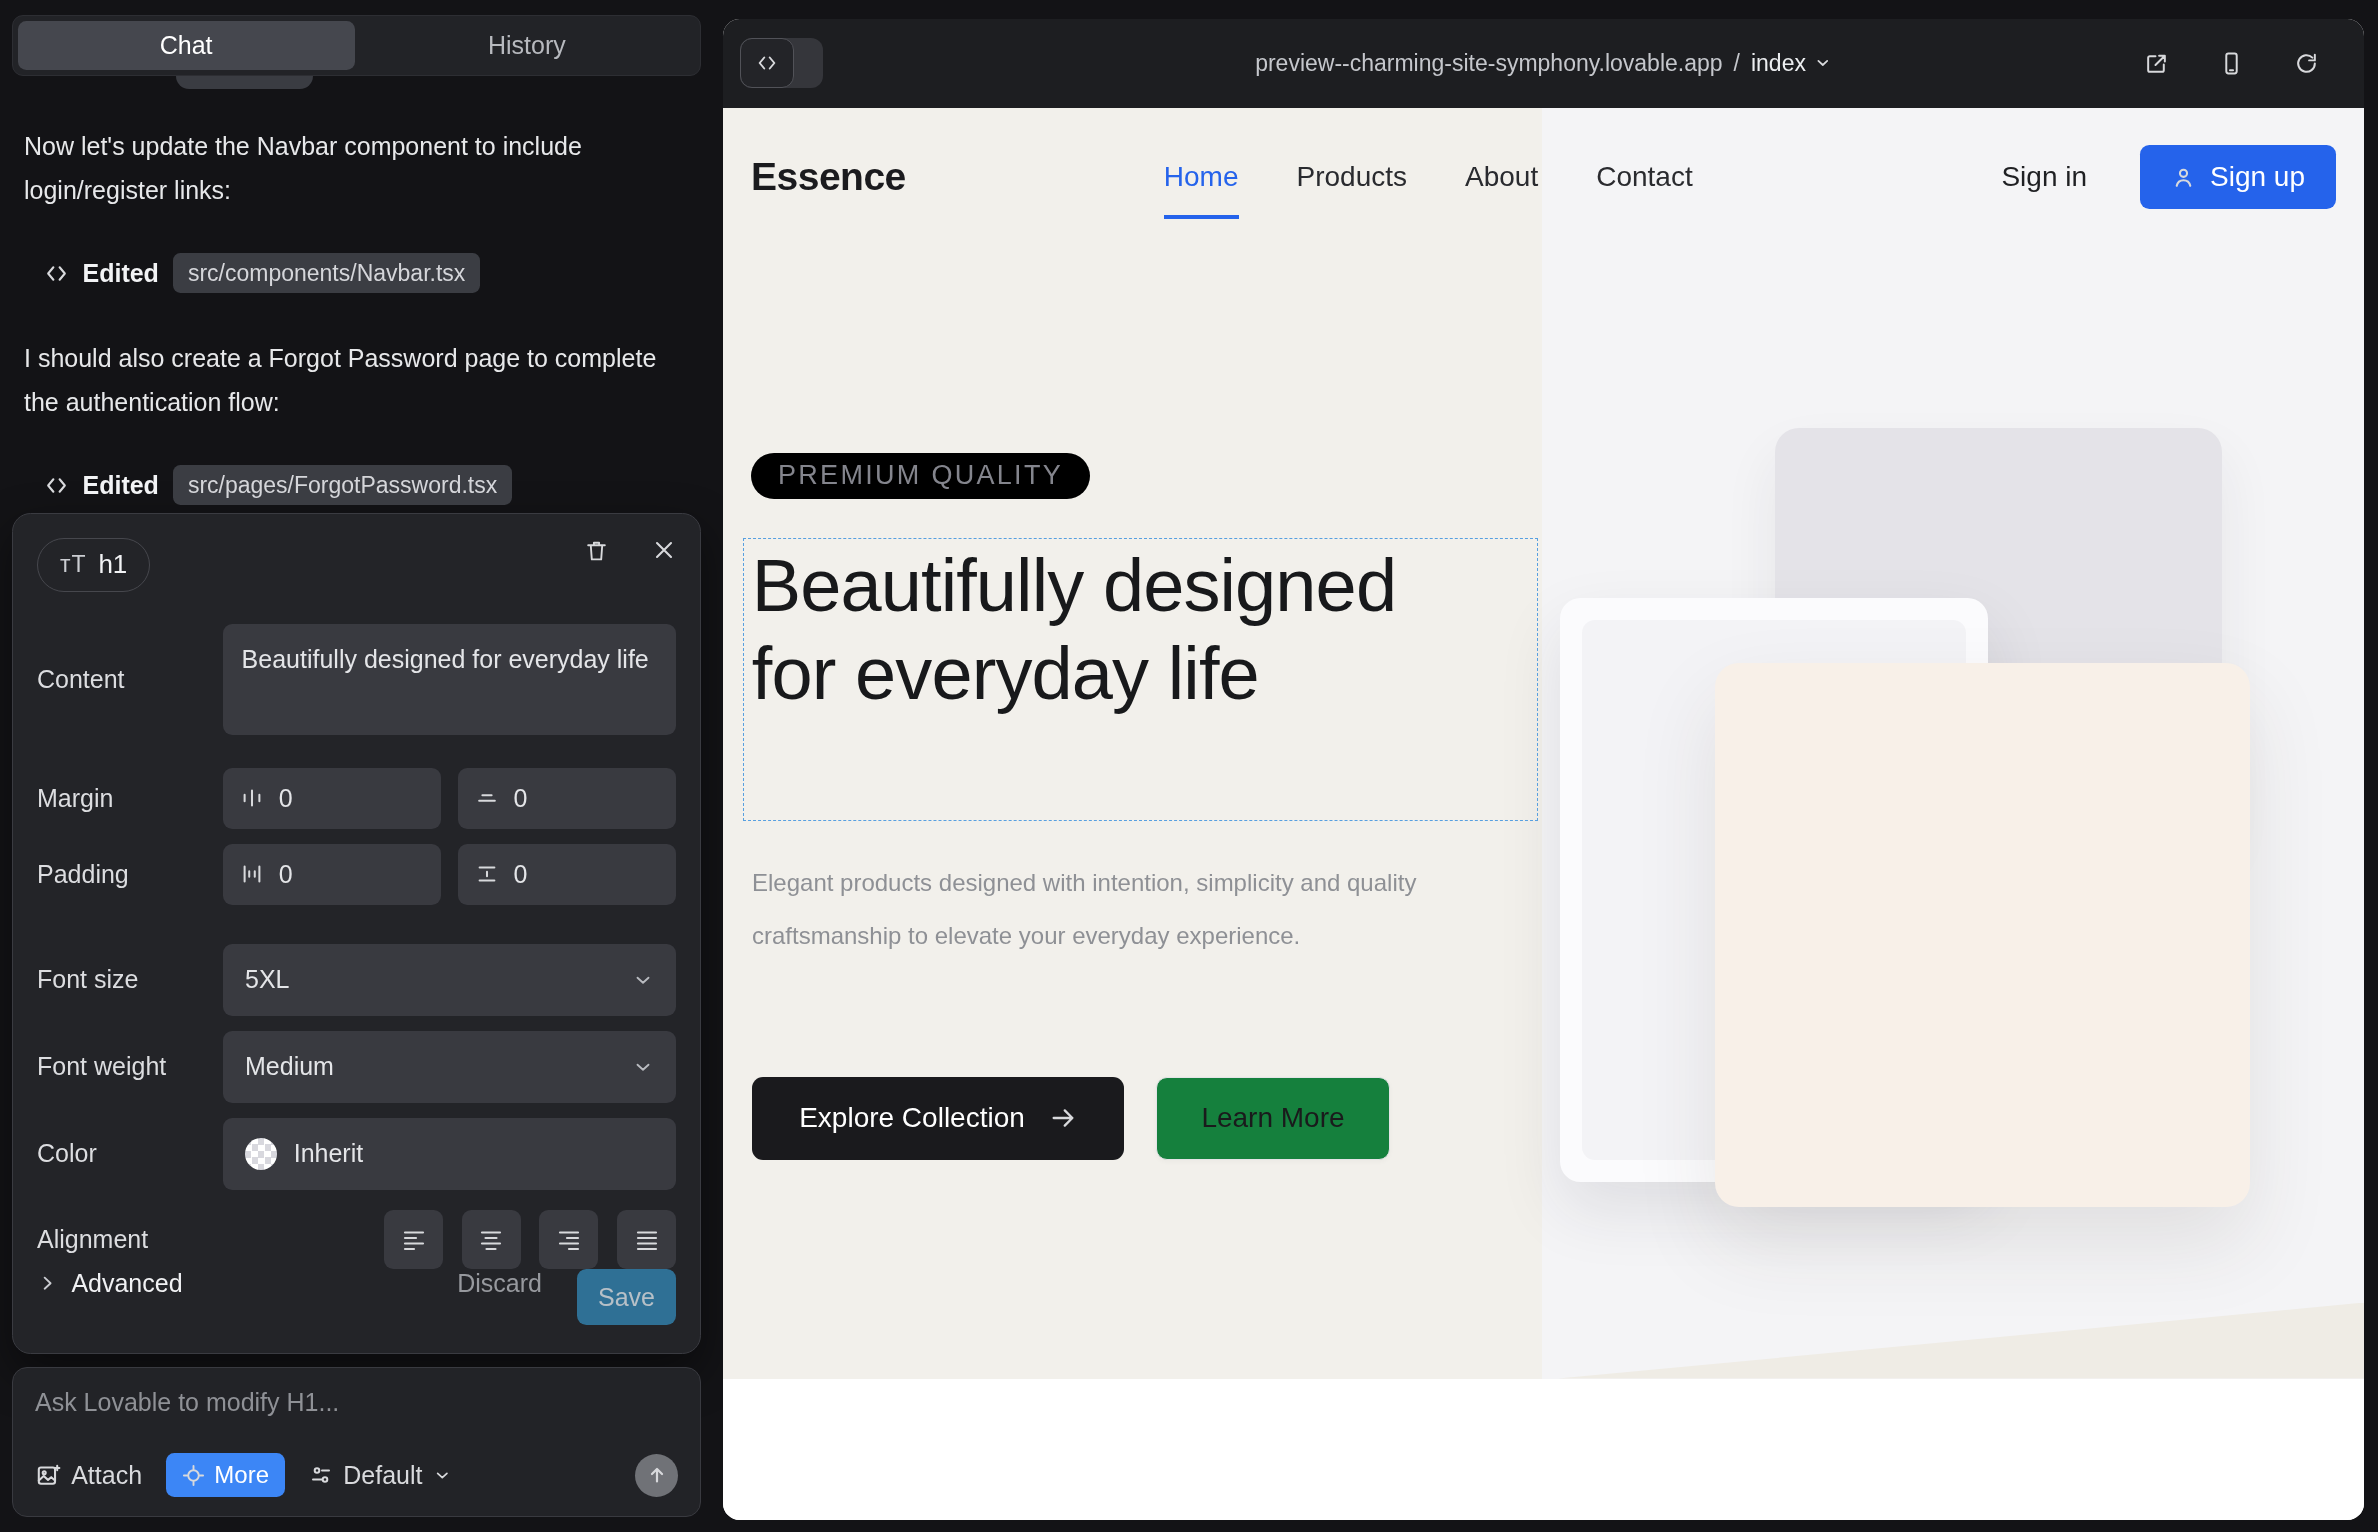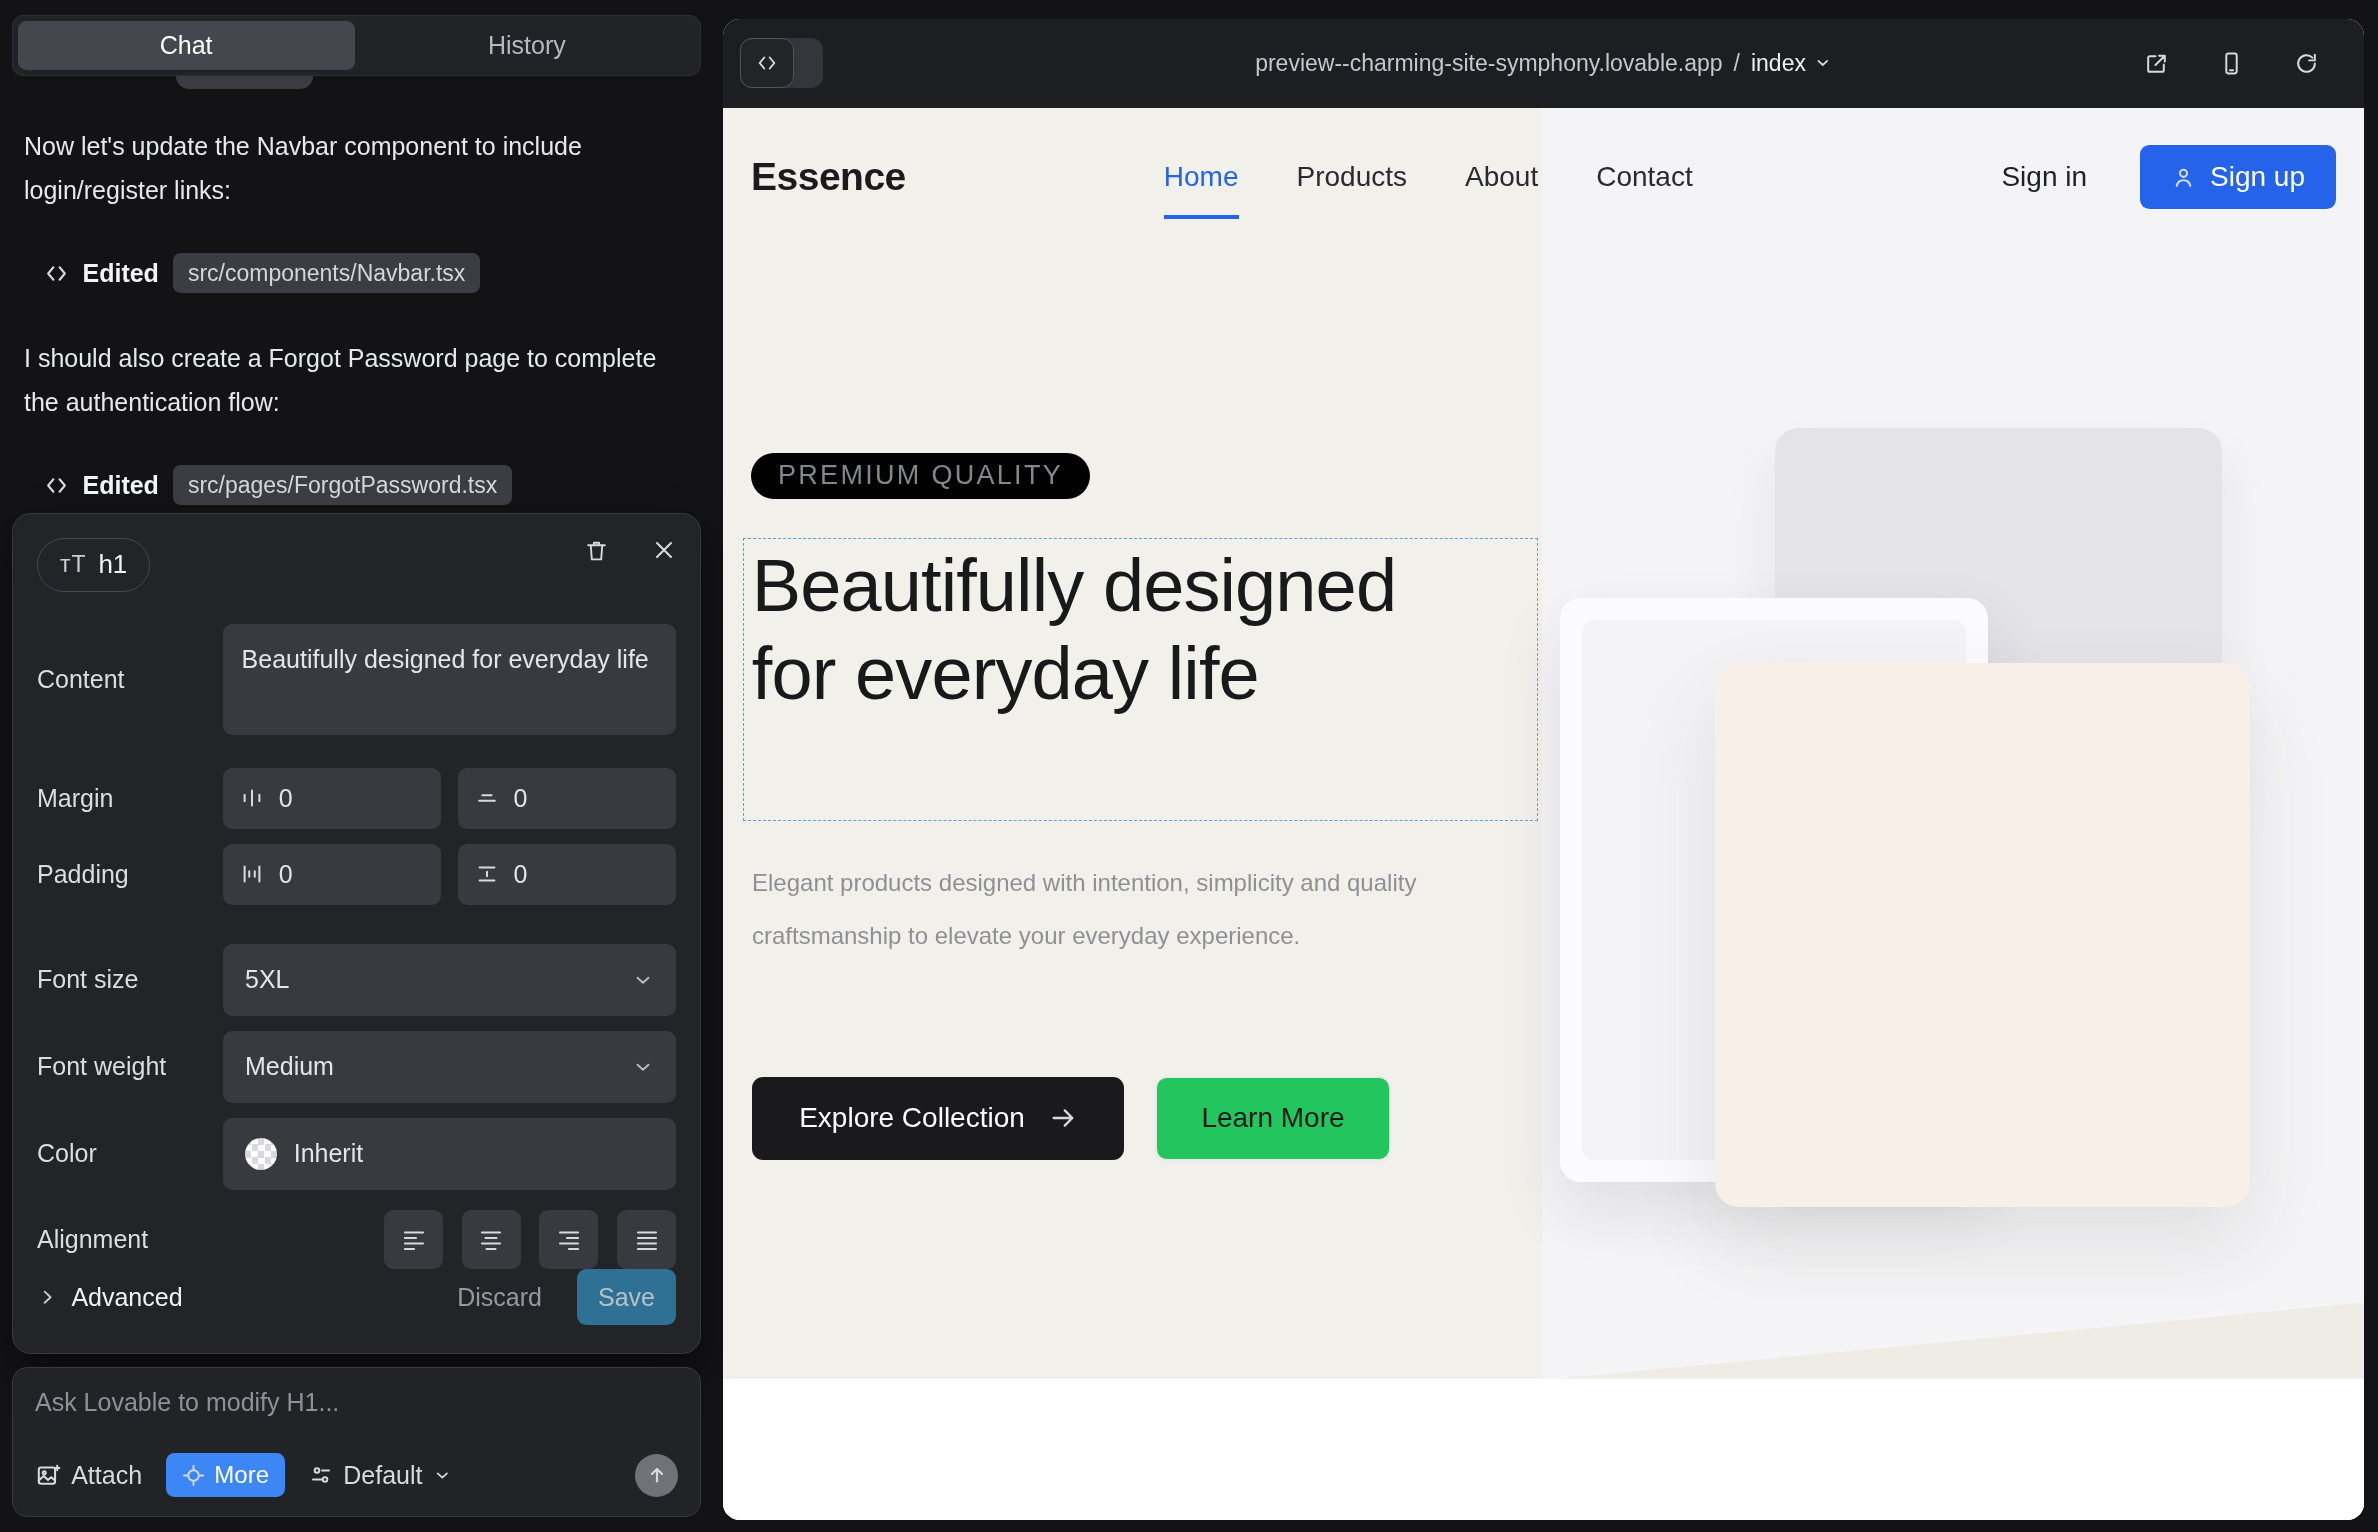--- a/index.html
+++ b/index.html
@@ -54,21 +54,21 @@
     align-items:center; gap:15px; padding:0 16.7px; color:#c7c9ce; }
   .num-input .val { font-size:25px; color:#e4e5e8; }
   .select { flex:1; height:72px; background:#393a40; border-radius:9.3px; display:flex;
     align-items:center; padding:0 22px; color:#e4e5e8; font-size:25px; cursor:pointer; }
   .select .chev { margin-left:auto; color:#b9bbc0; }
   .swatch { width:32px; height:32px; border-radius:50%; margin-right:16.7px;
     background:repeating-conic-gradient(#ffffff 0 25%, #d8d8de 0 50%); background-size:13px 13px; }
   .align-group { display:flex; gap:18.6px; justify-content:flex-end; flex:1; }
   .align-btn { width:59px; height:59px; border-radius:9.3px; background:#393a40; border:none;
     color:#d2d4d8; display:flex; align-items:center; justify-content:center; cursor:pointer; }
-  .ed-foot { margin-top:auto; display:flex; align-items:center; }
+  .ed-foot { margin-top:auto; display:flex; align-items:flex-start; }
   .adv { display:flex; align-items:center; gap:14px; color:#f0f1f3; font-size:25px; cursor:pointer; }
   .adv .chev { color:#caccd1; }
   .discard { margin-left:auto; background:none; border:none; color:#97999e; font-size:25px;
     font-family:inherit; cursor:pointer; }
   .save { margin-left:35px; width:99px; height:56px; border:none; border-radius:9.3px;
     background:#2f7095; color:#b7c0c7; font-size:25px; font-family:inherit; cursor:pointer; }
 
   
   .composer { flex:0 0 150px; margin-top:13px; background:#222327; border:1.4px solid #393a40;
     border-radius:15px; padding:20.4px 22px 18.6px 22px; display:flex; flex-direction:column; }
@@ -135,21 +135,21 @@
   .h1-selection { position:absolute; left:20.4px; top:430px; width:795px; height:283px;
     border:1.9px dashed #58a0e0; }
   .hero-h1 { margin:3.7px 0 0 7.4px; width:668px; font-size:74px; line-height:88px; font-weight:500;
     color:#18191b; letter-spacing:-0.9px; }
   .hero-sub { position:absolute; left:29px; top:748px; width:724px; font-size:24px;
     line-height:53px; color:#8e9095; }
   .hero-ctas { position:absolute; left:29px; top:969px; display:flex; gap:32px; }
   .cta-primary { display:flex; align-items:center; justify-content:center; gap:24px; width:372px;
     height:83px; background:#1a1a1d; color:#fff; font-size:28px; border:none; border-radius:11px;
     font-family:inherit; cursor:pointer; }
-  .cta-secondary { width:234px; height:83px; background:#22c55e; color:#1a1a1c; font-size:28px;
+  .cta-secondary { width:234px; height:83px; background:#15803d; color:#1a1a1c; font-size:28px;
     border:1.4px solid #e4e4e7; border-radius:11px; font-family:inherit; cursor:pointer;
     box-shadow:0 1.9px 5.6px rgba(0,0,0,.03); }
 </style>
 </head>
 <body>
 
 <div class="app">
 
   <aside class="sidebar">
 

